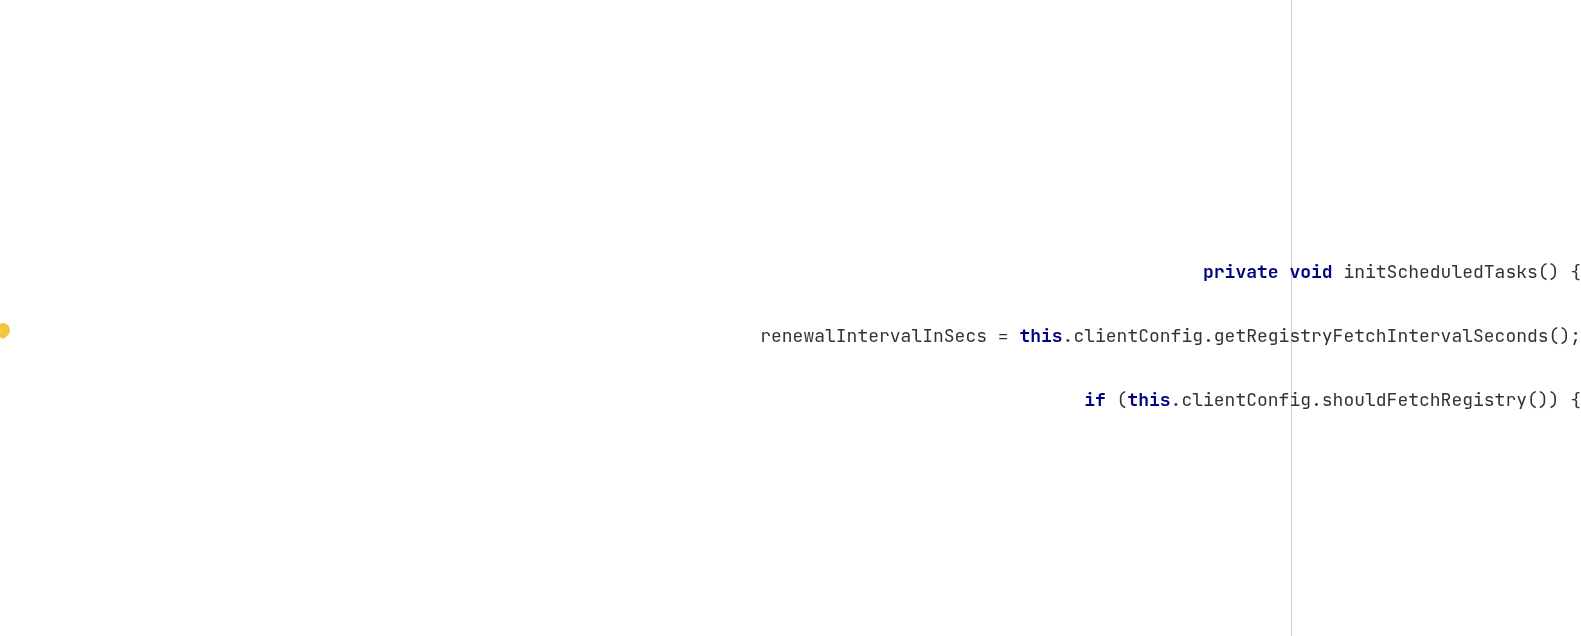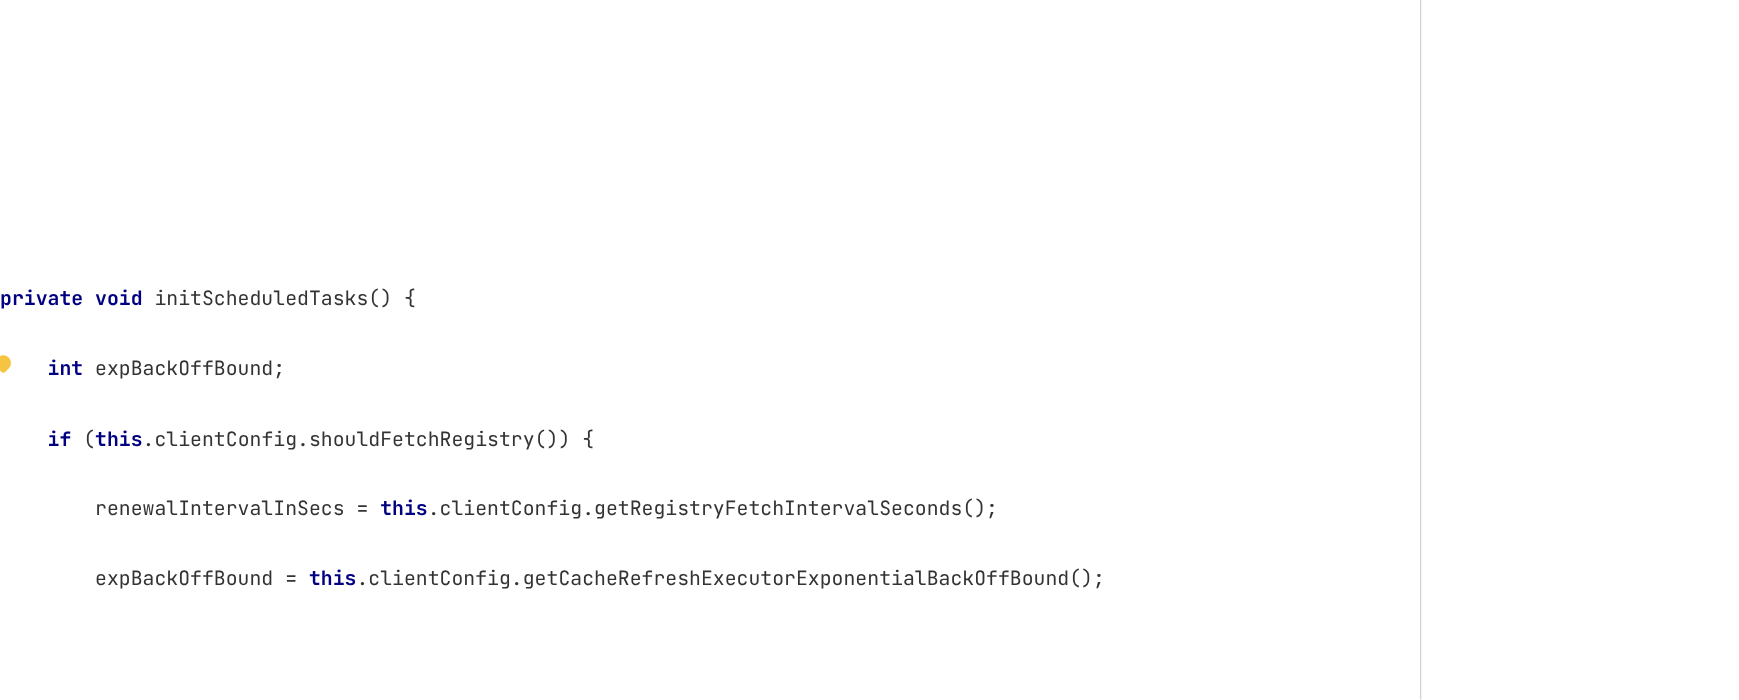--- a/index.html
+++ b/index.html
@@ -6,21 +6,21 @@
     body {
       background: #ffffff;
       font-family: "JetBrains Mono", "Consolas", "Monaco", monospace;
       font-size: 18px;
       line-height: 31.8px;
       white-space: pre;
       overflow: hidden;
       position: relative;
     }
     .code-area { padding: 2px 0 0 0; color: #333; }
-    .line { position: relative; }
+    .line { padding-left: 26px; position: relative; text-align: right; }
     .kw { color: #000080; font-weight: bold; }
     .gutter-bulb {
       position: absolute;
       left: -4px;
       top: 323px;
       width: 14px;
       height: 14px;
       background: #f5c542;
       border-radius: 50% 50% 50% 3px;
       transform: rotate(-45deg);
@@ -37,24 +37,22 @@
 </head>
 <body>
 
 
 
 <div class="gutter-bulb"></div>
 <div class="right-border"></div>
 
 <div class="code-area">
 <div class="line"><span class="kw">private void</span><span> initScheduledTasks() {</span></div>
-<div class="line"><span>    </span><span class="kw">int</span><span> expBackOffBound;</span></div>
+<div class="line"><span>        </span><span>renewalIntervalInSecs = </span><span class="kw">this</span><span>.clientConfig.getRegistryFetchIntervalSeconds();</span></div>
 <div class="line"><span>    </span><span class="kw">if</span><span> (</span><span class="kw">this</span><span>.clientConfig.shouldFetchRegistry()) {</span></div>
-<div class="line"><span>        </span><span>renewalIntervalInSecs = </span><span class="kw">this</span><span>.clientConfig.getRegistryFetchIntervalSeconds();</span></div>
-<div class="line"><span>        </span><span>expBackOffBound = </span><span class="kw">this</span><span>.clientConfig.getCacheRefreshExecutorExponentialBackOffBound();</span></div>
 
 
 <div class="line"><span></span></div>
 
 
 
 
 
 
 

